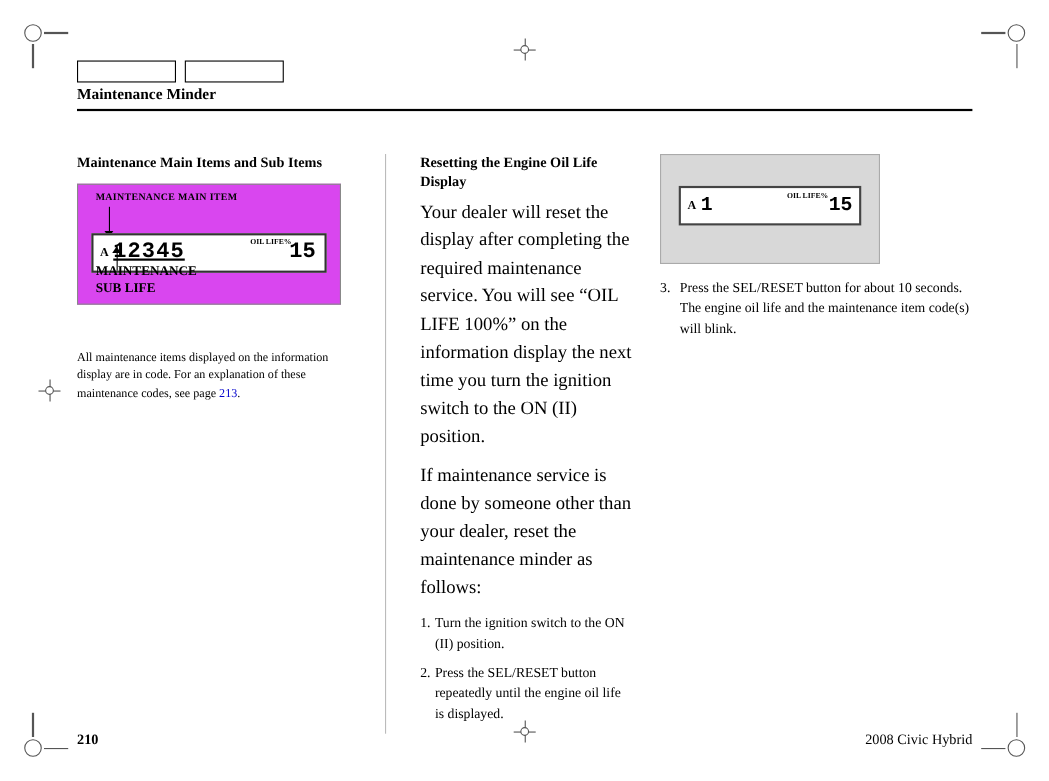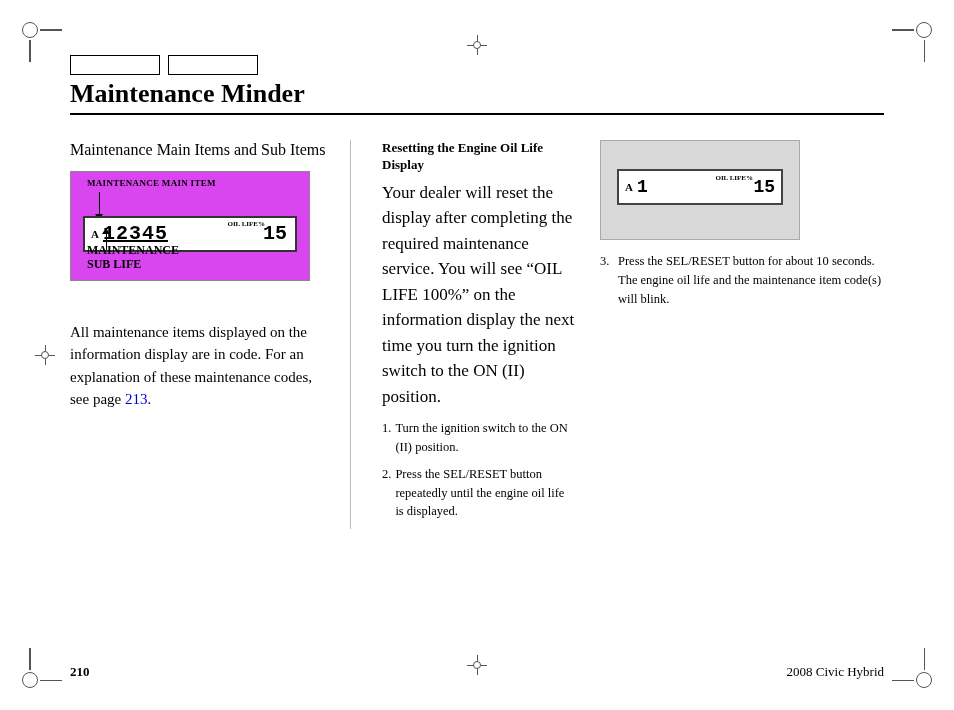--- a/index.html
+++ b/index.html
@@ -118,21 +118,21 @@
       margin-bottom: 4px;
     }
 
     .header-box {
       width: 90px;
       height: 20px;
       border: 1px solid #000;
     }
 
     .header-title {
-      font-size: 26px;
+      font-size: 14px;
       font-weight: bold;
       color: #000;
       margin-top: 2px;
     }
 
     .header-rule {
       border: none;
       border-top: 2px solid #000;
       margin-top: 4px;
     }
@@ -153,22 +153,22 @@
     }
 
     
     .col-left {
       width: 280px;
       flex-shrink: 0;
       padding-right: 20px;
     }
 
     .section-title-bold {
-      font-weight: normal;
-      font-size: 16px;
+      font-weight: bold;
+      font-size: 13px;
       margin-bottom: 10px;
       line-height: 1.3;
     }
 
     
     .display-diagram {
       border: 1px solid #888;
       background: #d946ef;
       width: 240px;
       height: 110px;
@@ -267,21 +267,21 @@
       content: '';
       position: absolute;
       top: 0;
       left: -4px;
       border-left: 4px solid transparent;
       border-right: 4px solid transparent;
       border-bottom: 6px solid #000;
     }
 
     .col-left-text {
-      font-size: 15px;
+      font-size: 11px;
       line-height: 1.5;
       margin-top: 40px;
     }
 
     .col-left-text a, .col-left-text .link {
       color: #0000cc;
       text-decoration: none;
     }
 
     
@@ -485,20 +485,21 @@
         <span>All maintenance items displayed on the information display are in code. For an explanation of these maintenance codes, see page </span><span class="link">213</span><span>.</span>
       </div>
     </div>
 
     <div class="col-mid">
       <div class="section-title-bold-lg">
         <span>Resetting the Engine Oil Life</span><br>
         <span>Display</span>
       </div>
       <p class="mid-para">Your dealer will reset the display after completing the required maintenance service. You will see “OIL LIFE 100%” on the information display the next time you turn the ignition switch to the ON (II) position.</p>
+      <p class="mid-para">If maintenance service is done by someone other than your dealer, reset the maintenance minder as follows:</p>
       <ul class="numbered-list">
         <li>
           <span class="num">1.</span>
           <span>Turn the ignition switch to the ON (II) position.</span>
         </li>
         <li>
           <span class="num">2.</span>
           <span>Press the SEL/RESET button repeatedly until the engine oil life is displayed.</span>
         </li>
       </ul>

